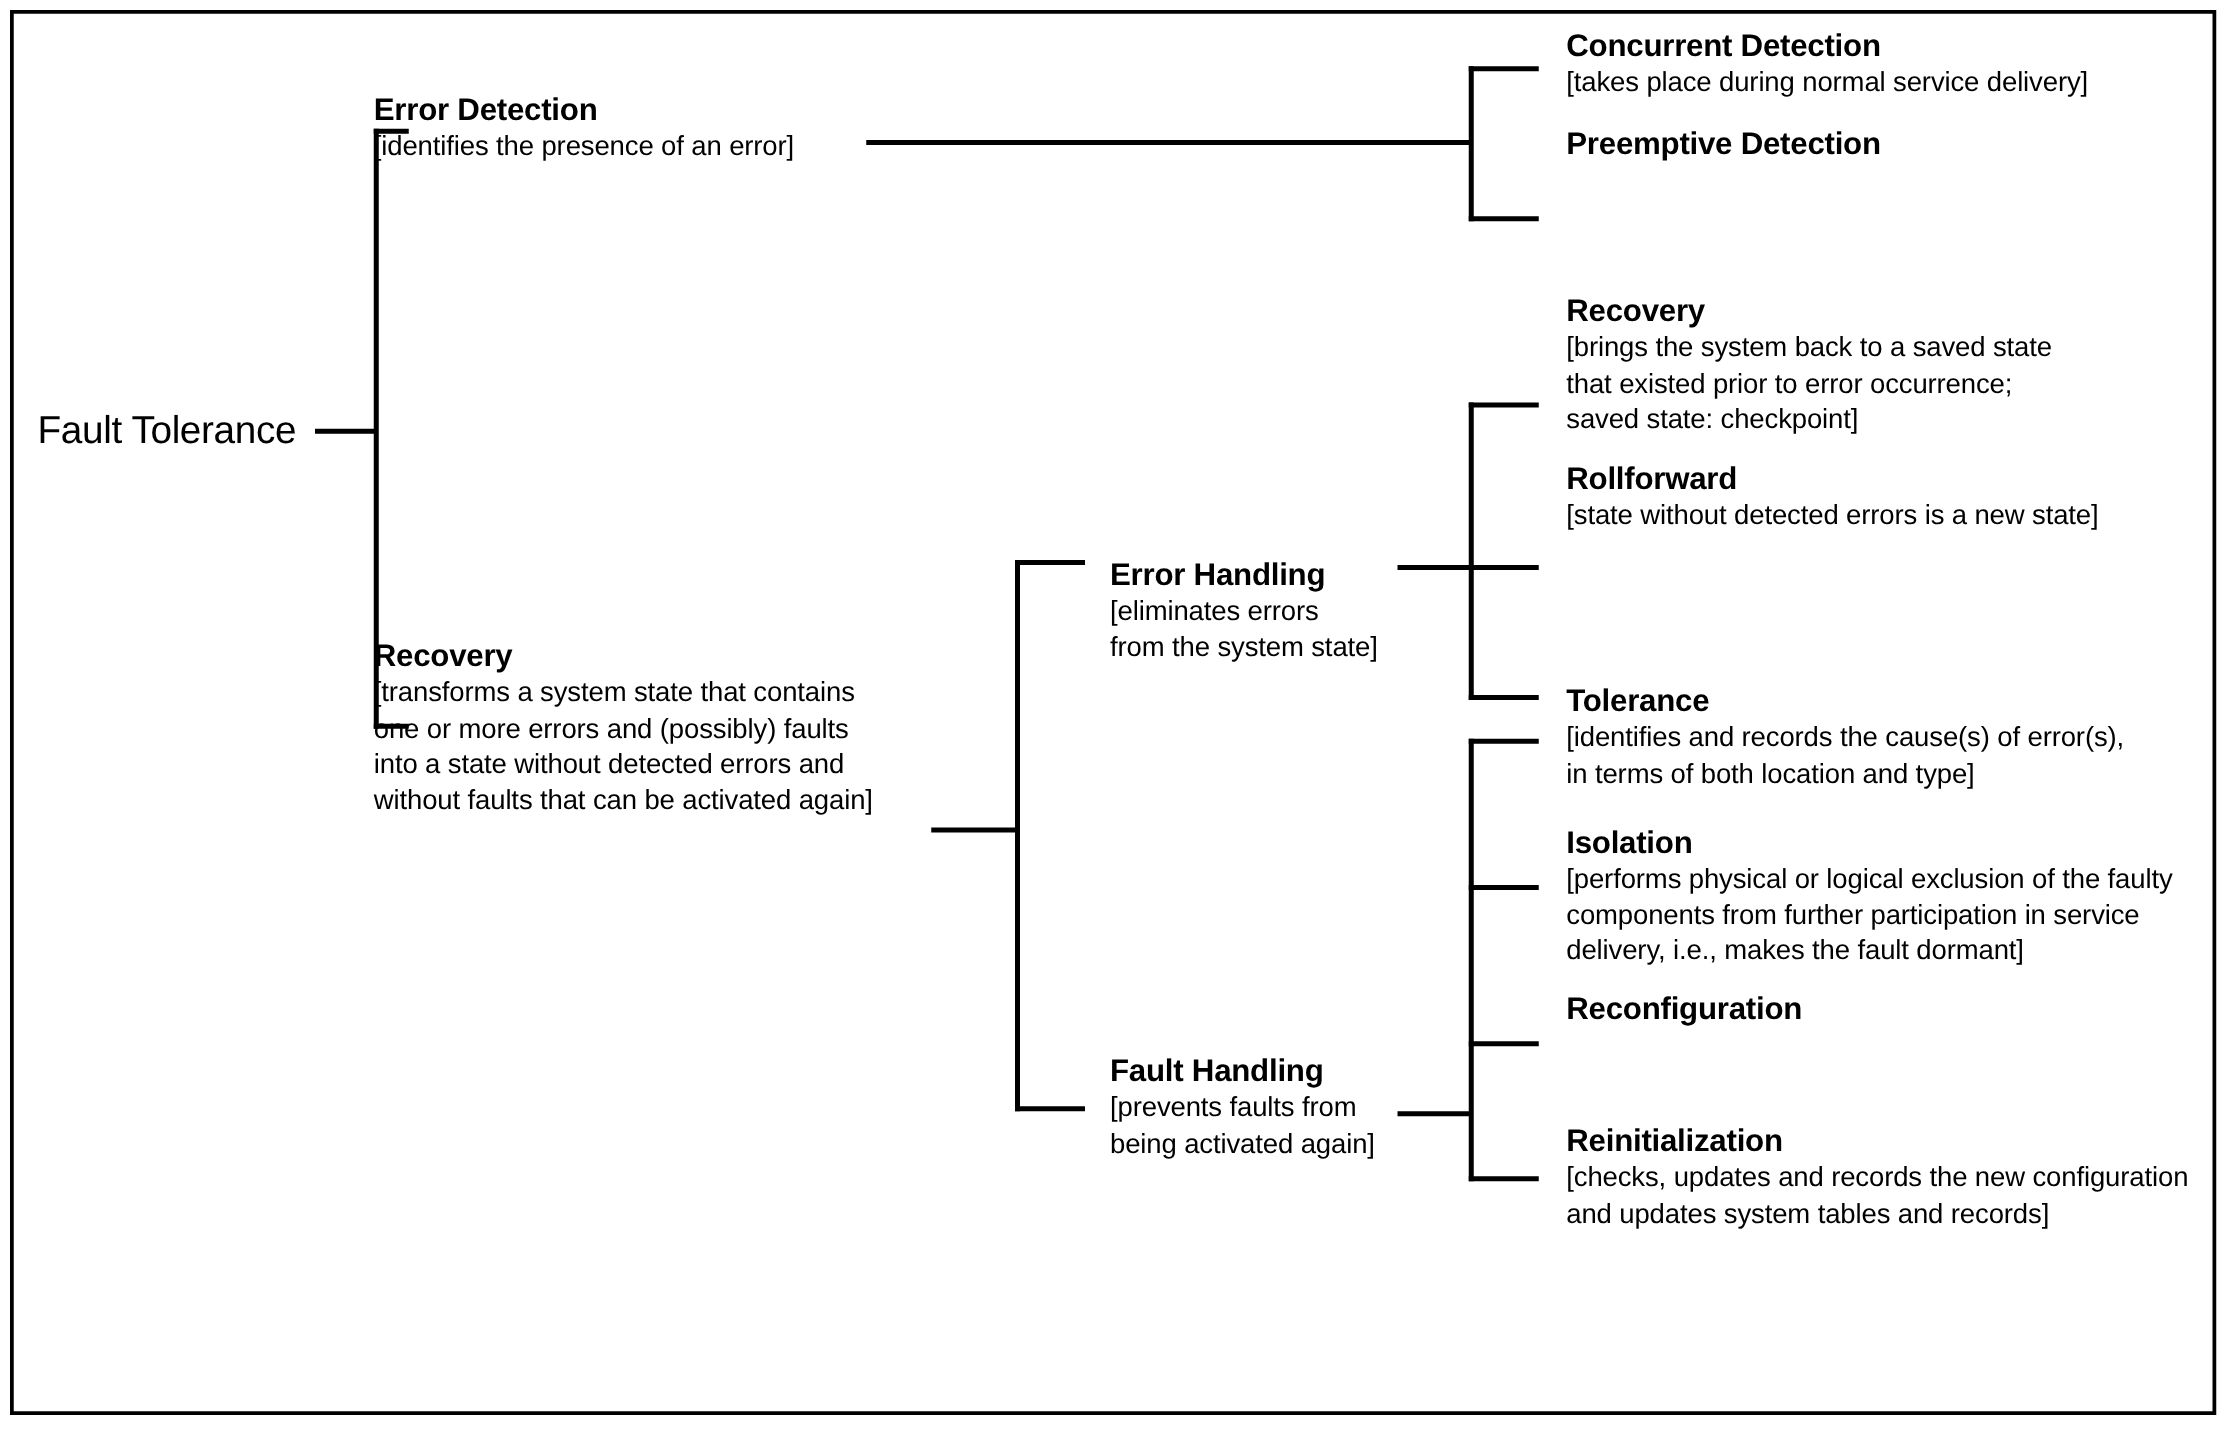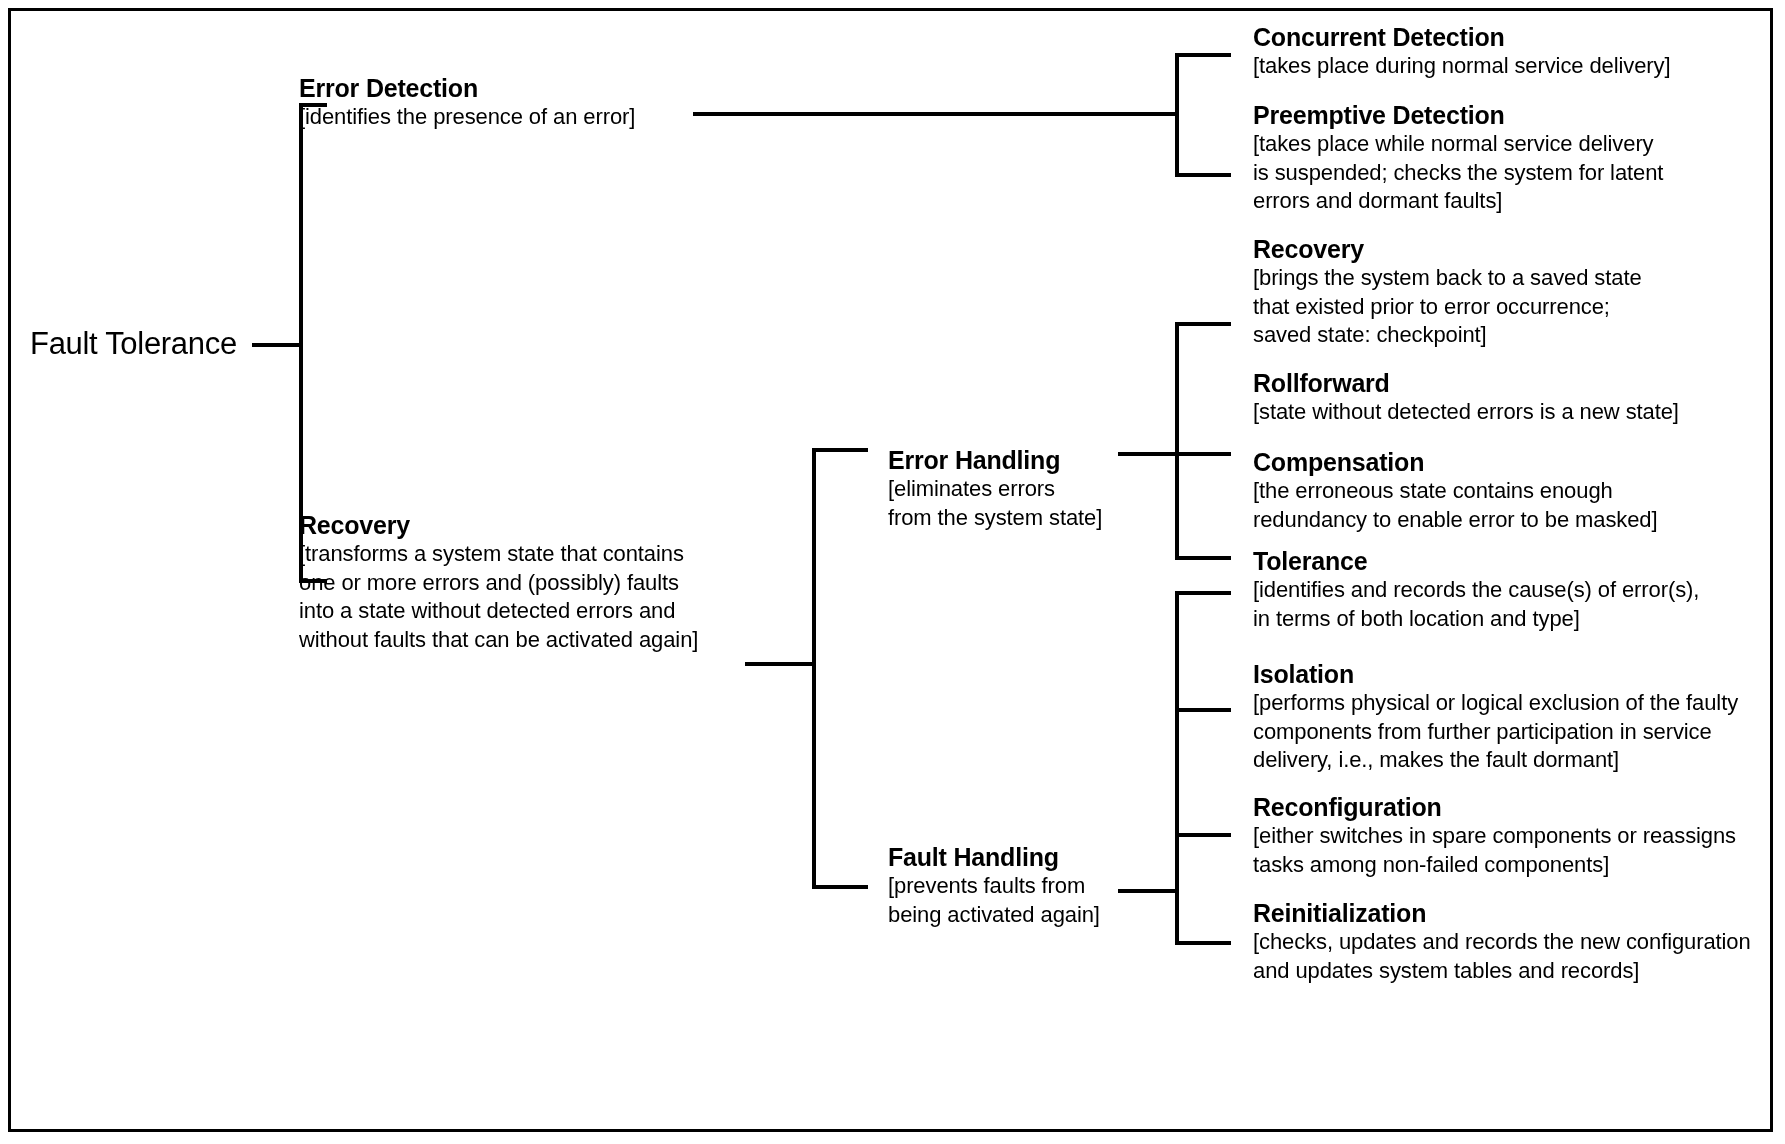--- a/index.html
+++ b/index.html
@@ -111,23 +111,20 @@
   <div class="hline" style="left:1175px; top:53px; width:56px;"></div>
   <div class="hline" style="left:1175px; top:173px; width:56px;"></div>
 
   <div class="node" style="left:1253px; top:22px;">
     <div class="title">Concurrent Detection</div>
     <div class="desc">[takes place during normal service delivery]</div>
   </div>
 
   <div class="node" style="left:1253px; top:100px;">
     <div class="title">Preemptive Detection</div>
-    <div class="desc">[takes place while normal service delivery
- is suspended; checks the system for latent
-errors and dormant faults]</div>
   </div>
 
   <div class="hline" style="left:745px; top:662px; width:70px;"></div>
   <div class="vline" style="left:812px; top:448px; height:441px;"></div>
   <div class="hline" style="left:812px; top:448px; width:56px;"></div>
   <div class="hline" style="left:812px; top:885px; width:56px;"></div>
 
   <div class="node" style="left:888px; top:405px;margin-top:40px;">
     <div class="title">Error Handling</div>
     <div class="desc">[eliminates errors
@@ -151,25 +148,20 @@
     <div class="desc">[brings the system back to a saved state
 that existed prior to error occurrence;
 saved state: checkpoint]</div>
   </div>
 
   <div class="node" style="left:1253px; top:368px;">
     <div class="title">Rollforward</div>
     <div class="desc">[state without detected errors is a new state]</div>
   </div>
 
-  <div class="node" style="left:1253px; top:447px;">
-    <div class="title">Compensation</div>
-    <div class="desc">[the erroneous state contains enough
-redundancy to enable error to be masked]</div>
-  </div>
 
   <div class="hline" style="left:1118px; top:889px; width:60px;"></div>
   <div class="vline" style="left:1175px; top:591px; height:354px;"></div>
   <div class="hline" style="left:1175px; top:591px; width:56px;"></div>
   <div class="hline" style="left:1175px; top:708px; width:56px;"></div>
   <div class="hline" style="left:1175px; top:833px; width:56px;"></div>
   <div class="hline" style="left:1175px; top:941px; width:56px;"></div>
 
   <div class="node" style="left:1253px; top:546px;">
     <div class="title">Tolerance</div>
@@ -179,22 +171,20 @@
 
   <div class="node" style="left:1253px; top:659px;">
     <div class="title">Isolation</div>
     <div class="desc">[performs physical or logical exclusion of the faulty
 components from further participation in service
 delivery, i.e., makes the fault dormant]</div>
   </div>
 
   <div class="node" style="left:1253px; top:792px;">
     <div class="title">Reconfiguration</div>
-    <div class="desc">[either switches in spare components or reassigns
-tasks among non-failed components]</div>
   </div>
 
   <div class="node" style="left:1253px; top:898px;">
     <div class="title">Reinitialization</div>
     <div class="desc">[checks, updates and records the new configuration
 and updates system tables and records]</div>
   </div>
 
 </div>
 

